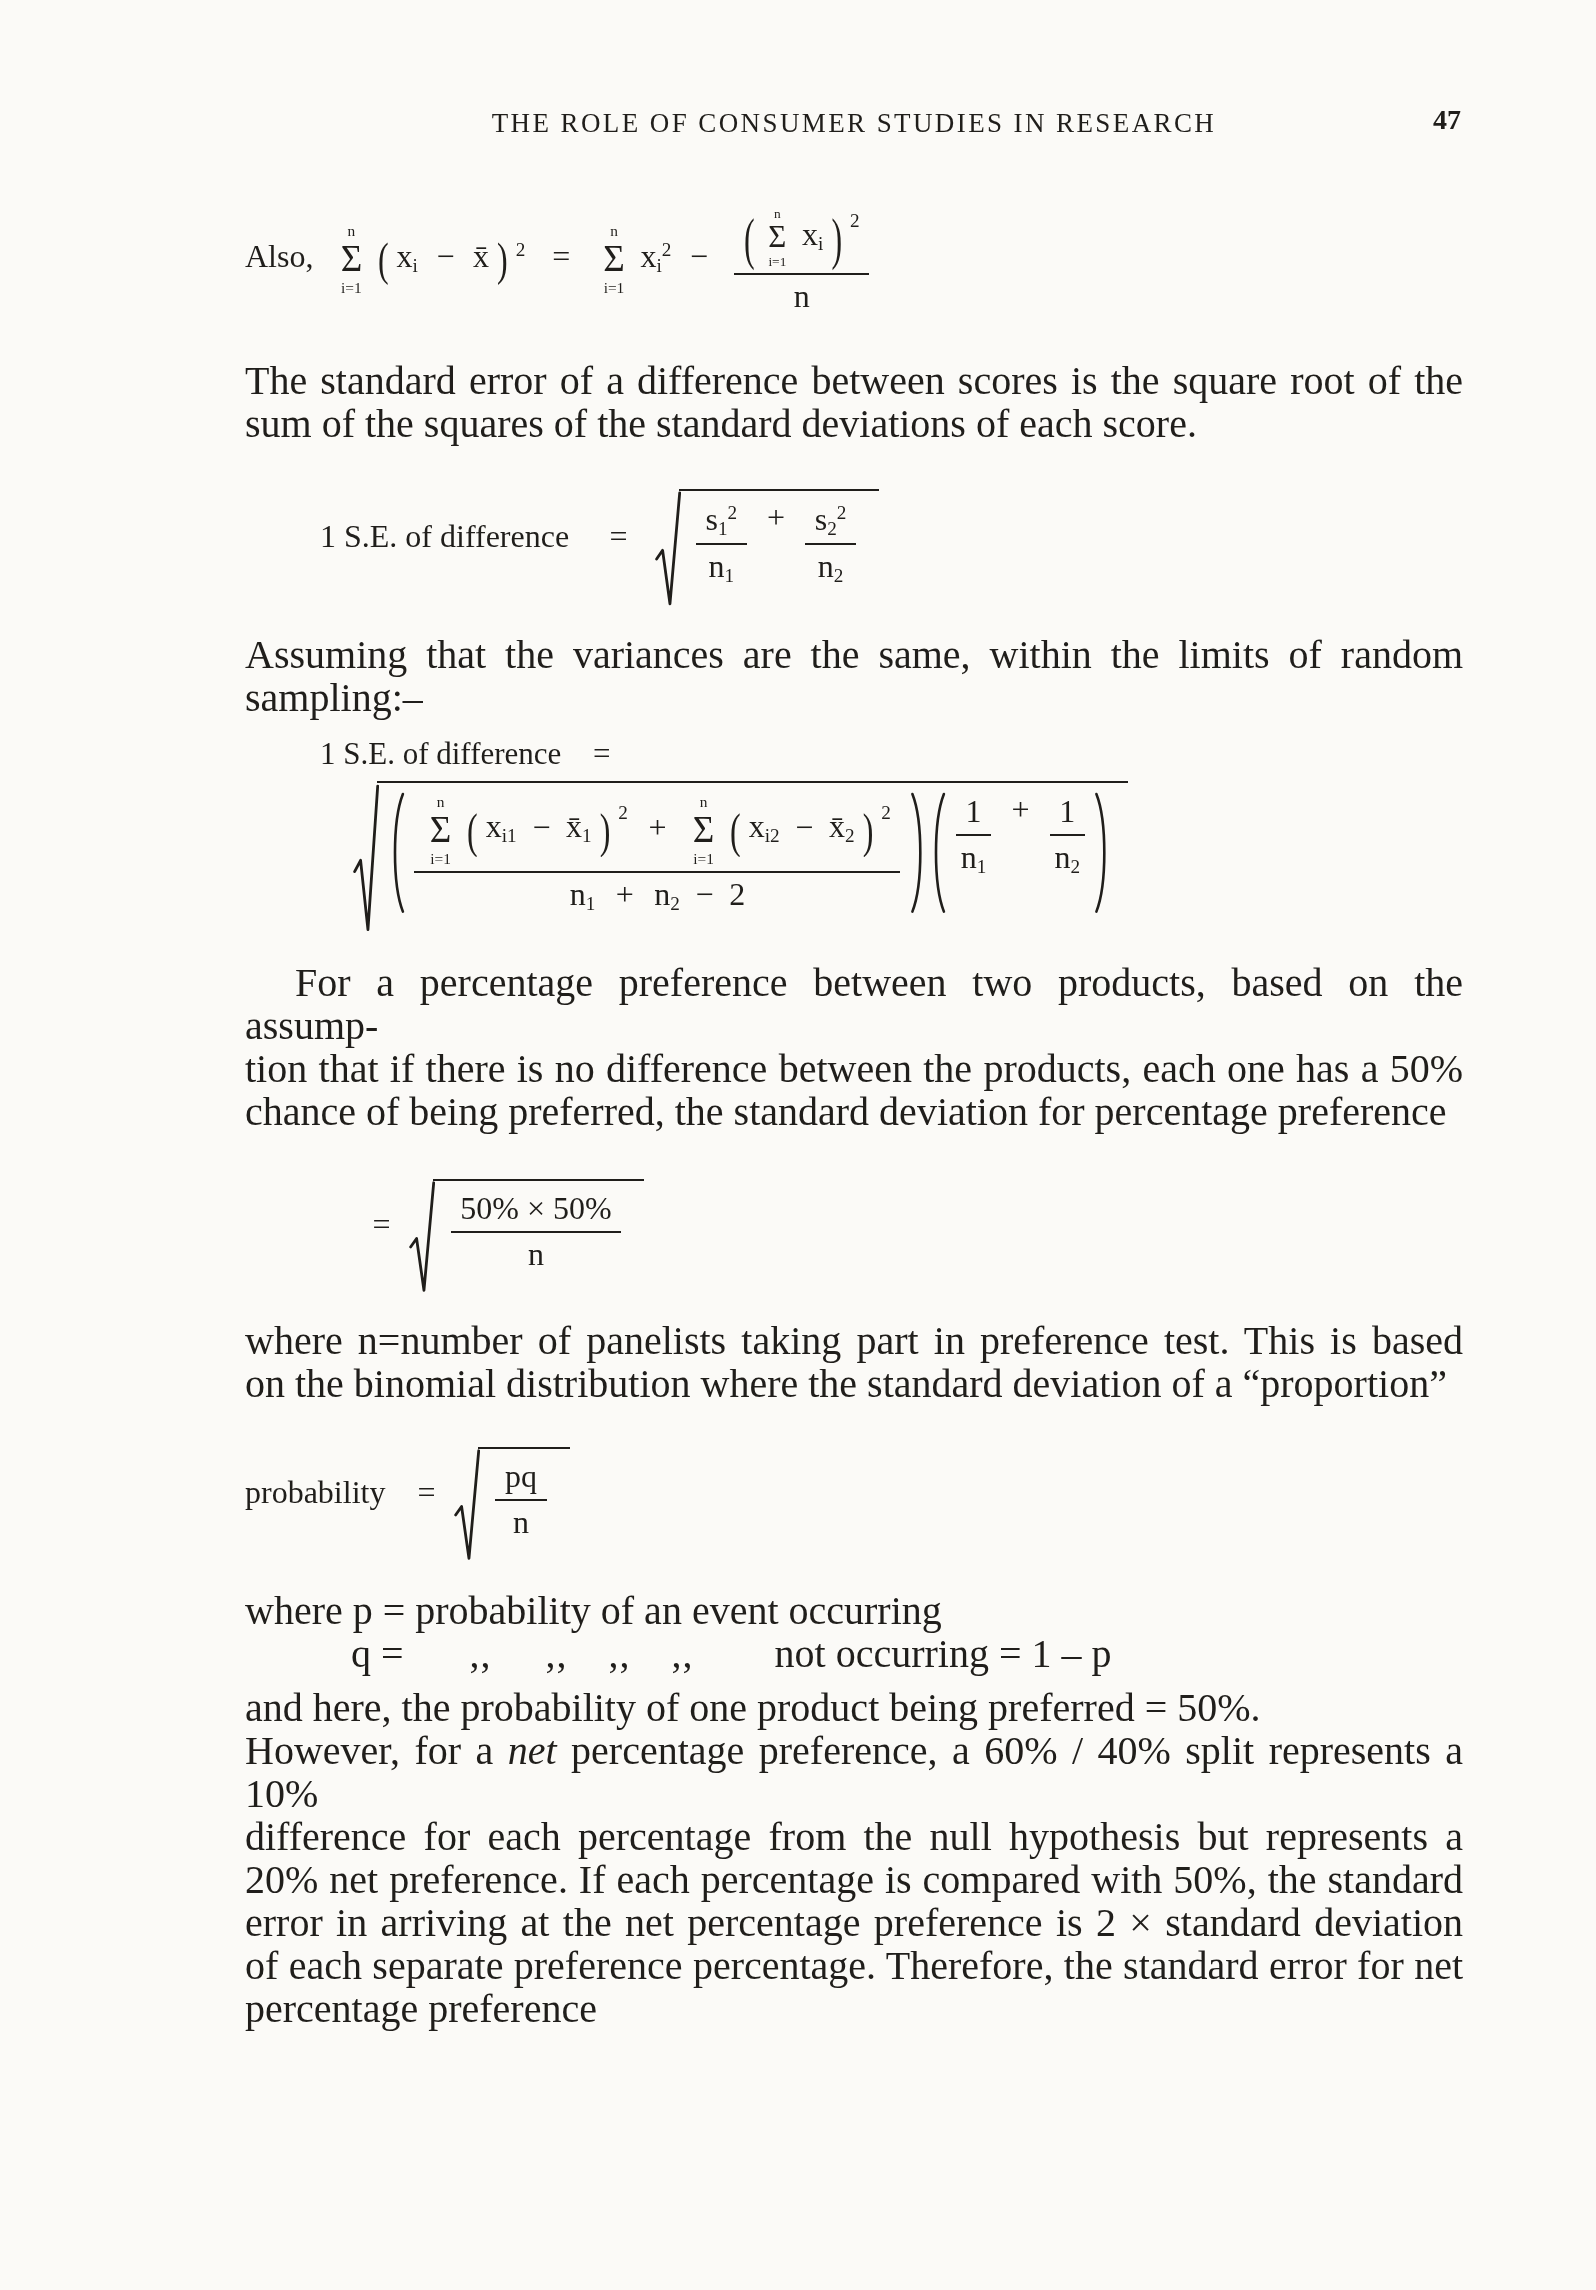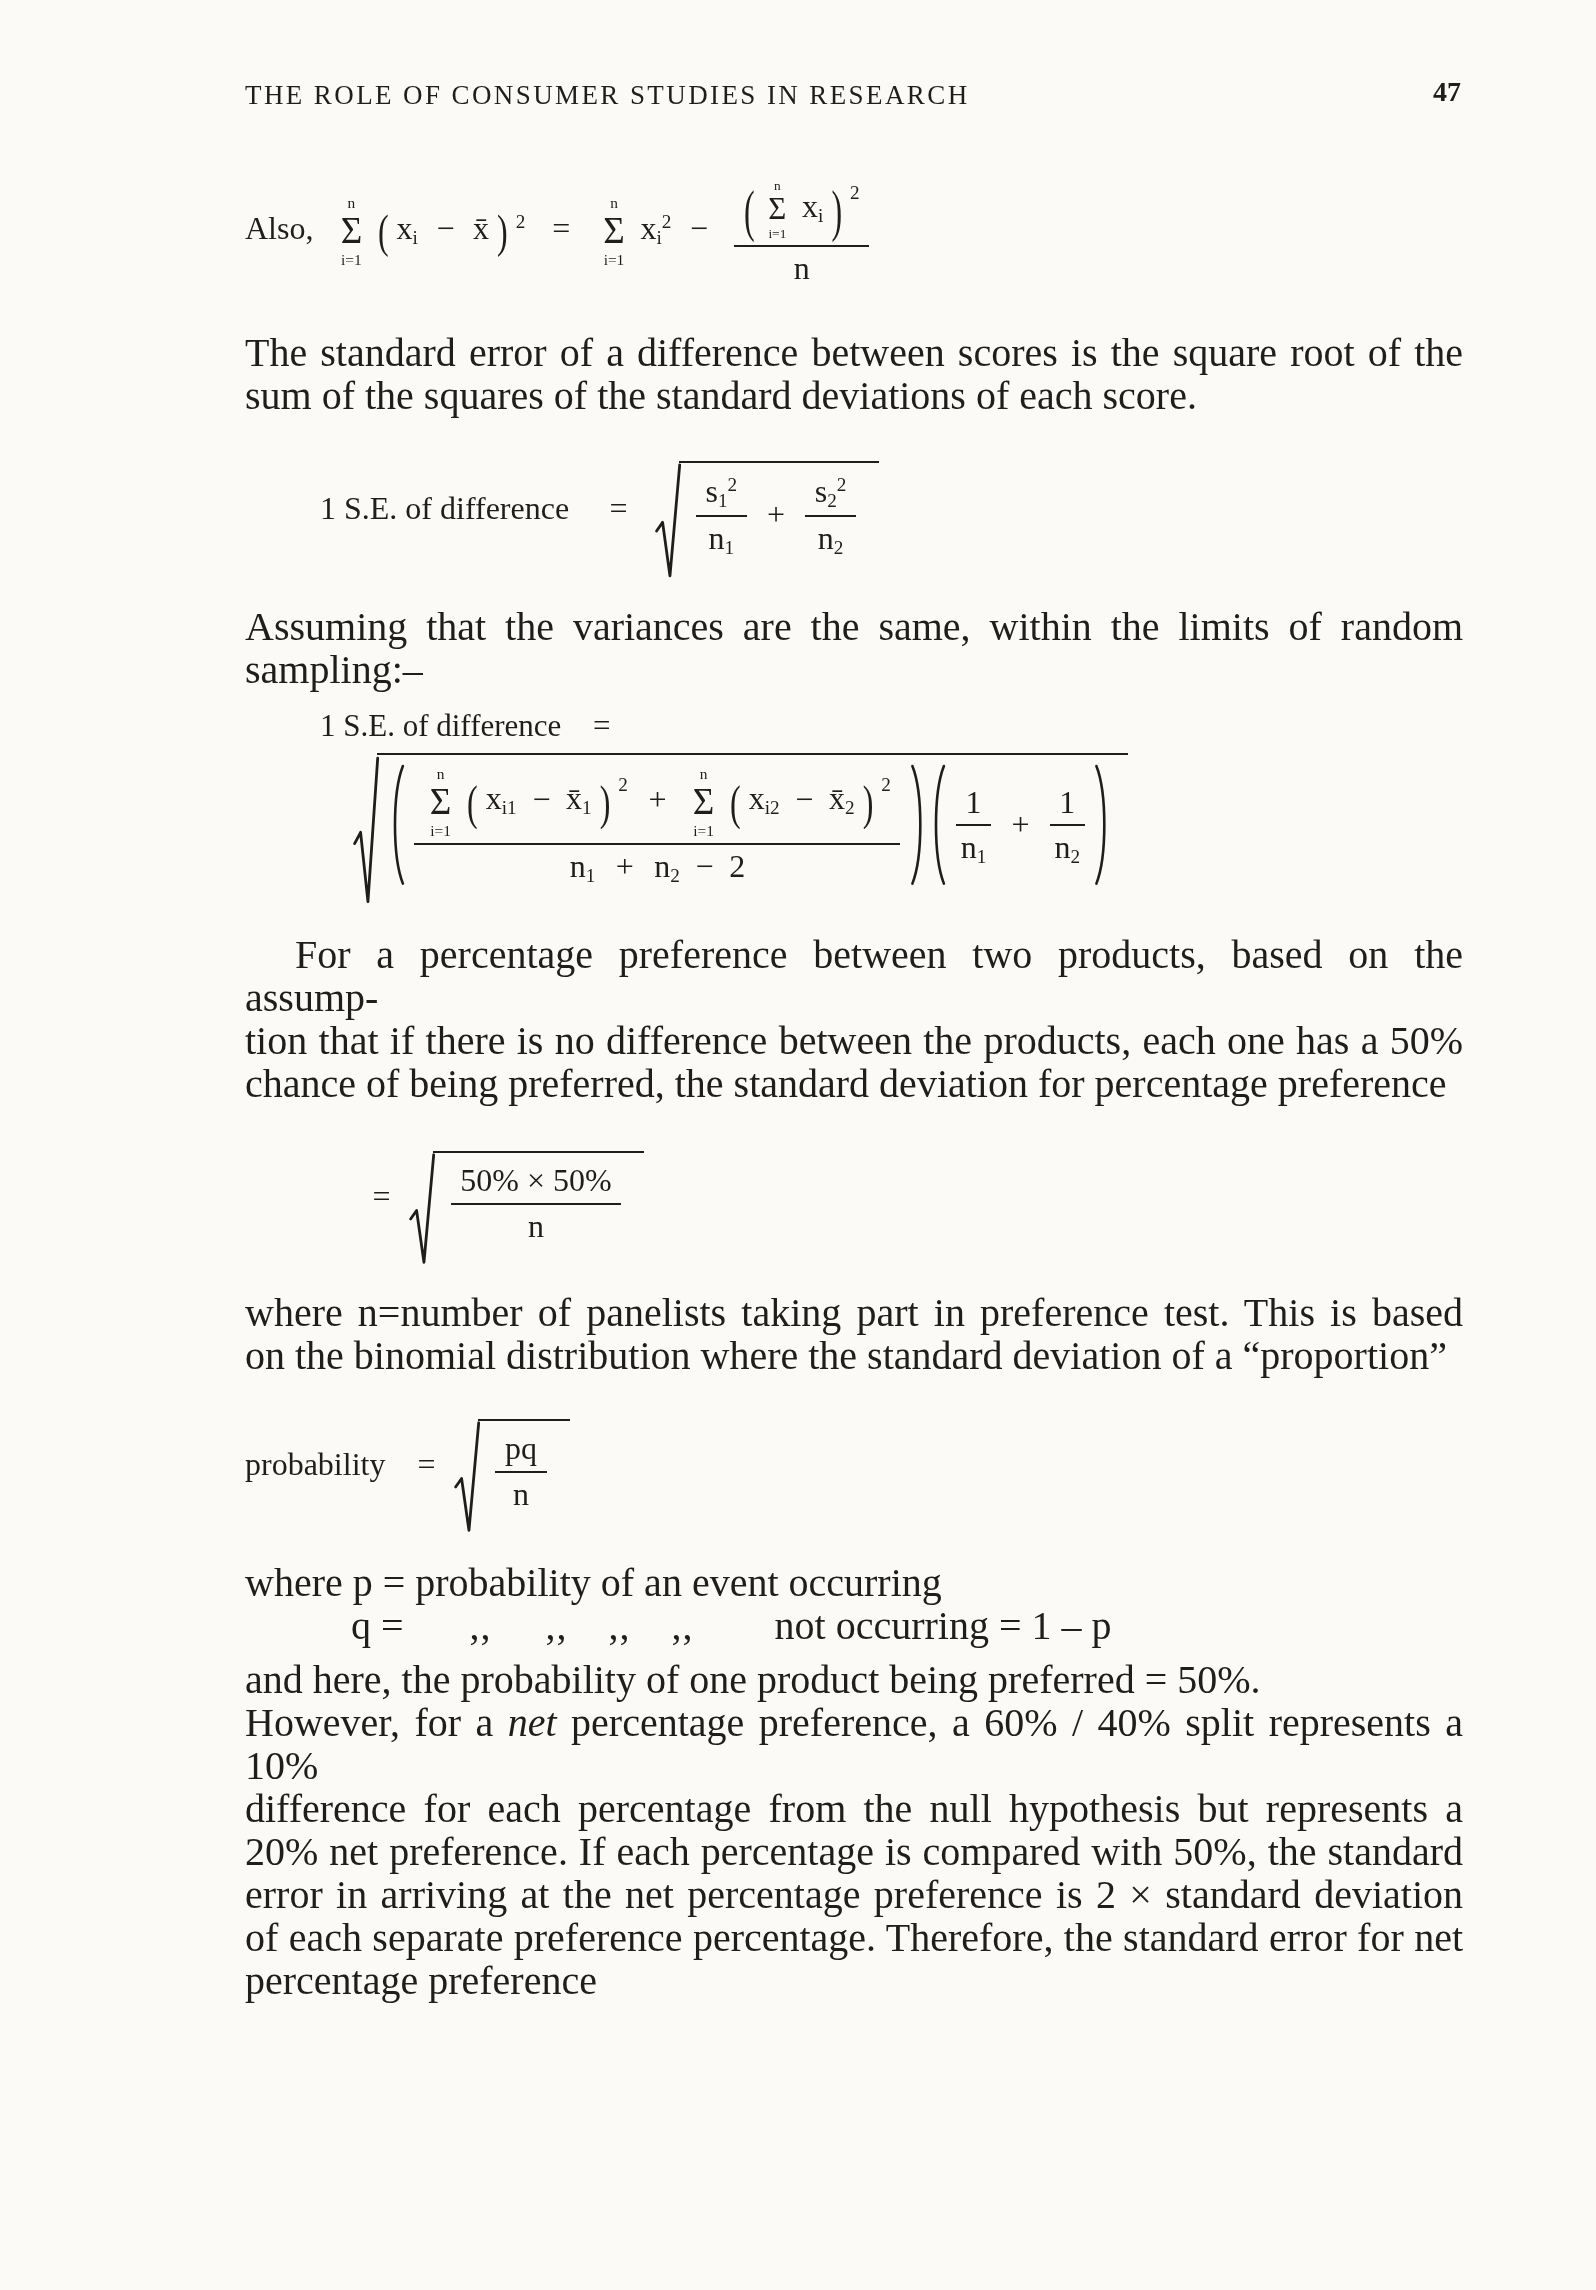--- a/index.html
+++ b/index.html
@@ -1,21 +1,21 @@
 <!DOCTYPE html>
 <html><head>
 <meta charset="utf-8">
 <style>
   *{margin:0;padding:0;box-sizing:border-box}
   body{margin:0;background:#d8d5cf}
   .page{width:1597px;height:2290px;position:relative;background:#fbfaf7;color:#201e1b;
         font-family:"Liberation Serif","DejaVu Serif",serif;overflow:hidden}
   .content{position:absolute;left:245px;top:0;width:1218px}
 
-  .header{position:relative;margin-top:80px;text-align:left;height:40px}
+  .header{position:relative;margin-top:108px;text-align:center;height:40px}
   .running-title{font-size:27px;letter-spacing:2.4px}
   .page-number{position:absolute;right:1.9px;top:-3.8px;font-size:28px;font-weight:600}
 
   .line{font-size:40px;line-height:43px}
   .jline{text-align:justify;text-align-last:justify}
   .indent{text-indent:50px}
   .it{font-style:italic}
 
   .para1{margin-top:44px}
   .para2{margin-top:42px}
@@ -54,21 +54,21 @@
   .t16{transform:scaleY(1.8)}
 
   .frac{display:inline-flex;flex-direction:column;align-items:center;vertical-align:middle;
         margin:0 7.7px;text-align:center}
   .frac .num{display:block;border-bottom:2.5px solid #201e1b;padding:1.9px 9.6px 3.8px}
   .frac .den{display:block;padding-top:2.9px}
 
   .sqrt{display:inline-flex;align-items:stretch;vertical-align:middle}
   .rad{flex:0 0 26px;width:26px;margin-bottom:-19px;margin-right:-1.9px}
   .rad svg{display:block;width:100%;height:100%}
-  .vin{display:flex;align-items:center;border-top:2.7px solid #201e1b;padding:7.7px 15.4px 3.8px 9.6px}
+  .vin{display:flex;align-items:flex-start;border-top:2.7px solid #201e1b;padding:7.7px 15.4px 3.8px 9.6px}
 
   .sparen{flex:0 0 16.3px;width:16.3px;align-self:stretch;margin:0 1.9px}
   .sparen svg{display:block;width:100%;height:100%}
 
   .qline{padding-left:106px}
   .qline .ditto{display:inline-block;margin-left:44px;letter-spacing:1px}
   .qline .ditto.d1{margin-left:56px}
   .qline .ditto.d3,.qline .ditto.d4{margin-left:31px}
   .qline .q-rest{margin-left:71px}
 </style>

